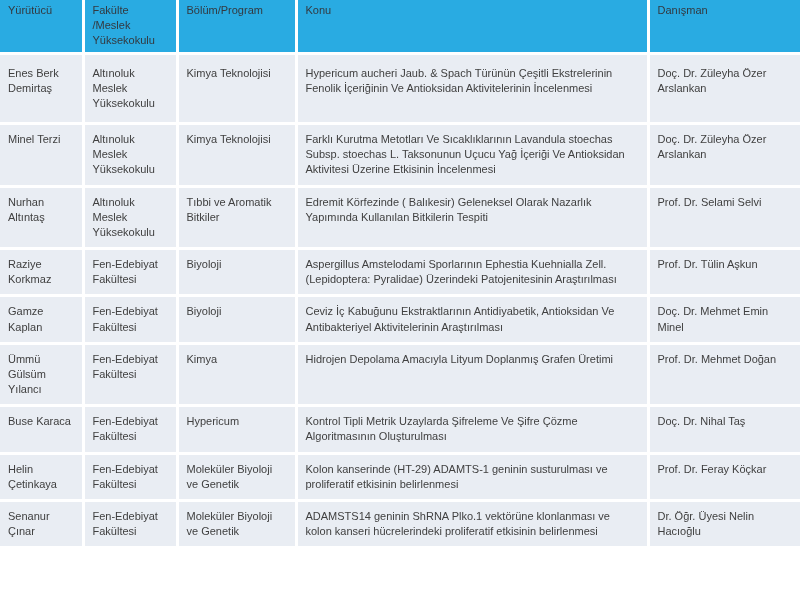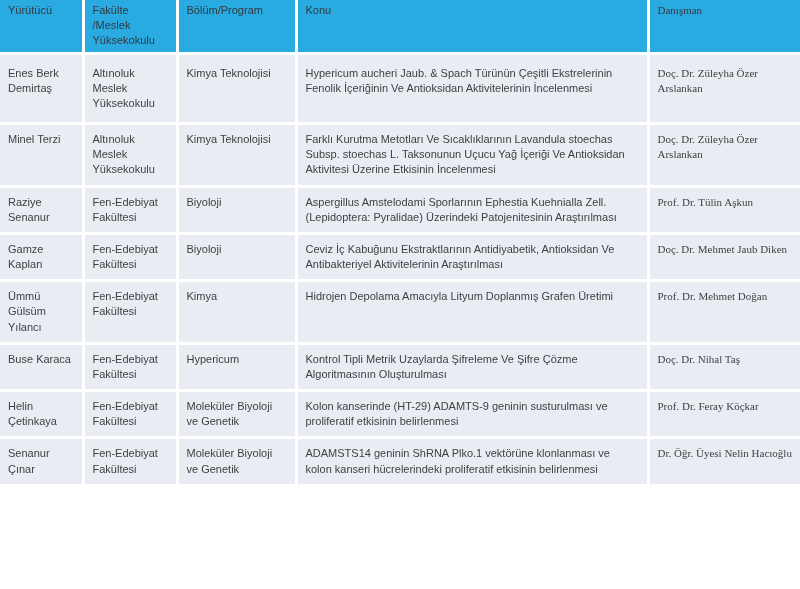--- a/index.html
+++ b/index.html
@@ -28,21 +28,21 @@
 
   th, td {
     border-right: 3px solid #ffffff;
     border-bottom: 3px solid #ffffff;
     vertical-align: top;
     text-align: left;
     font-size: 11px;
     line-height: 1.38;
     word-wrap: break-word;
   }
-  th:last-child, td:last-child { border-right: none; font-family: Liberation Serif, serif; }
+  th:last-child, td:last-child { border-right: none; }
 
   thead th {
     background: #29ABE2;
     color: #333940;
     font-weight: 400;
     padding: 3px 8px 3px 8px;
     height: 24px;
   }
   tbody td {
     background: #E9EDF3;
@@ -81,52 +81,59 @@
     <td>Doç. Dr. Züleyha Özer Arslankan</td>
   </tr>
         <tr>
     <td>Minel Terzi</td>
     <td>Altınoluk Meslek Yüksekokulu</td>
     <td>Kimya Teknolojisi</td>
     <td>Farklı Kurutma Metotları Ve Sıcaklıklarının Lavandula stoechas Subsp. stoechas L. Taksonunun Uçucu Yağ İçeriği Ve Antioksidan Aktivitesi Üzerine Etkisinin İncelenmesi</td>
     <td>Doç. Dr. Züleyha Özer Arslankan</td>
   </tr>
         <tr>
-    <td>Raziye Senanur</td>
+    <td>Nurhan Altıntaş</td>
+    <td>Altınoluk Meslek Yüksekokulu</td>
+    <td>Tıbbi ve Aromatik Bitkiler</td>
+    <td>Edremit Körfezinde ( Balıkesir) Geleneksel Olarak Nazarlık Yapımında Kullanılan Bitkilerin Tespiti</td>
+    <td>Prof. Dr. Selami Selvi</td>
+  </tr>
+        <tr>
+    <td>Raziye Korkmaz</td>
     <td>Fen-Edebiyat Fakültesi</td>
     <td>Biyoloji</td>
     <td>Aspergillus Amstelodami Sporlarının Ephestia Kuehnialla Zell. (Lepidoptera: Pyralidae) Üzerindeki Patojenitesinin Araştırılması</td>
     <td>Prof. Dr. Tülin Aşkun</td>
   </tr>
         <tr>
     <td>Gamze Kaplan</td>
     <td>Fen-Edebiyat Fakültesi</td>
     <td>Biyoloji</td>
     <td>Ceviz İç Kabuğunu Ekstraktlarının Antidiyabetik, Antioksidan Ve Antibakteriyel Aktivitelerinin Araştırılması</td>
-    <td>Doç. Dr. Mehmet Jaub Diken</td>
+    <td>Doç. Dr. Mehmet Emin Minel</td>
   </tr>
         <tr>
     <td>Ümmü Gülsüm Yılancı</td>
     <td>Fen-Edebiyat Fakültesi</td>
     <td>Kimya</td>
     <td>Hidrojen Depolama Amacıyla Lityum Doplanmış Grafen Üretimi</td>
     <td>Prof. Dr. Mehmet Doğan</td>
   </tr>
         <tr>
     <td>Buse Karaca</td>
     <td>Fen-Edebiyat Fakültesi</td>
     <td>Hypericum</td>
     <td>Kontrol Tipli Metrik Uzaylarda Şifreleme Ve Şifre Çözme Algoritmasının Oluşturulması</td>
     <td>Doç. Dr. Nihal Taş</td>
   </tr>
         <tr>
     <td>Helin Çetinkaya</td>
     <td>Fen-Edebiyat Fakültesi</td>
     <td>Moleküler Biyoloji ve Genetik</td>
-    <td>Kolon kanserinde (HT-29) ADAMTS-9 geninin susturulması ve proliferatif etkisinin belirlenmesi</td>
+    <td>Kolon kanserinde (HT-29) ADAMTS-1 geninin susturulması ve proliferatif etkisinin belirlenmesi</td>
     <td>Prof. Dr. Feray Köçkar</td>
   </tr>
         <tr>
     <td>Senanur Çınar</td>
     <td>Fen-Edebiyat Fakültesi</td>
     <td>Moleküler Biyoloji ve Genetik</td>
     <td>ADAMSTS14 geninin ShRNA Plko.1 vektörüne klonlanması ve kolon kanseri hücrelerindeki proliferatif etkisinin belirlenmesi</td>
     <td>Dr. Öğr. Üyesi Nelin Hacıoğlu</td>
   </tr>
       </tbody>

